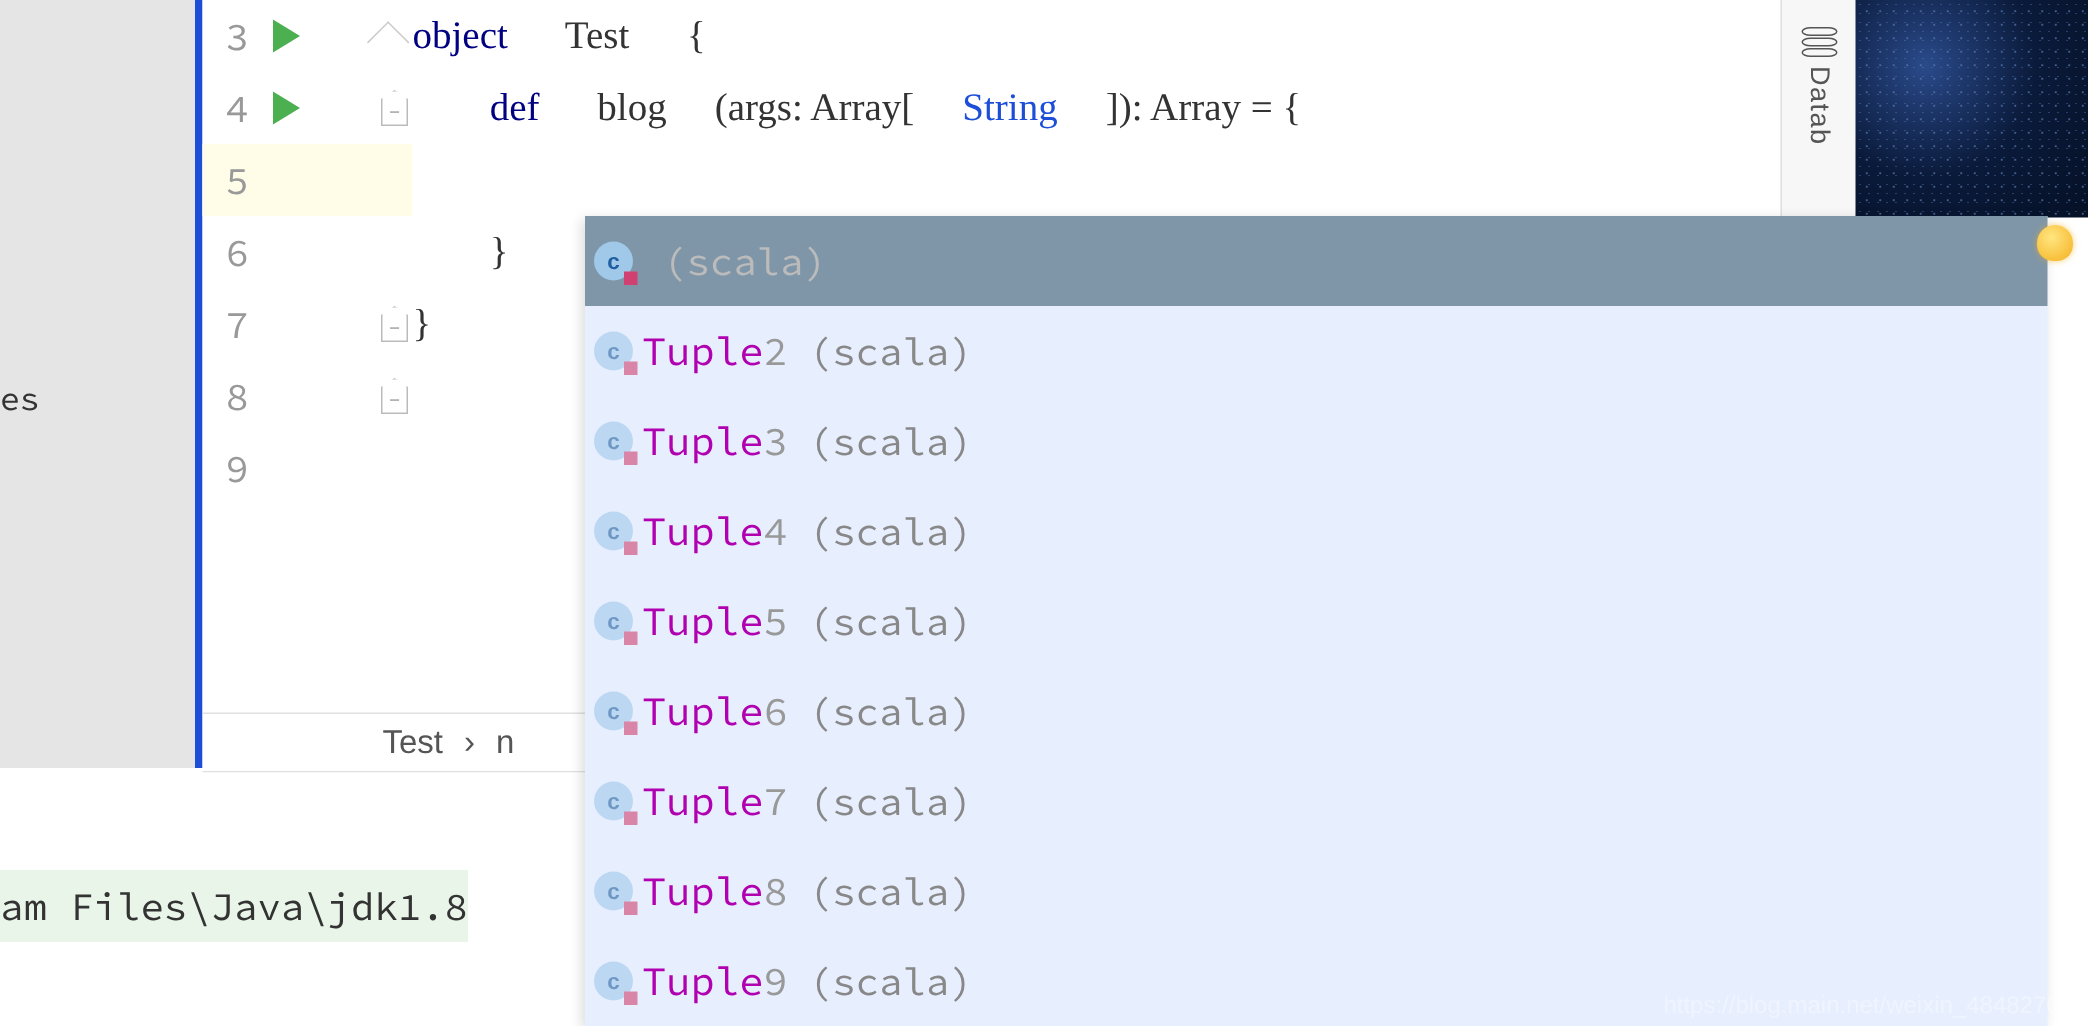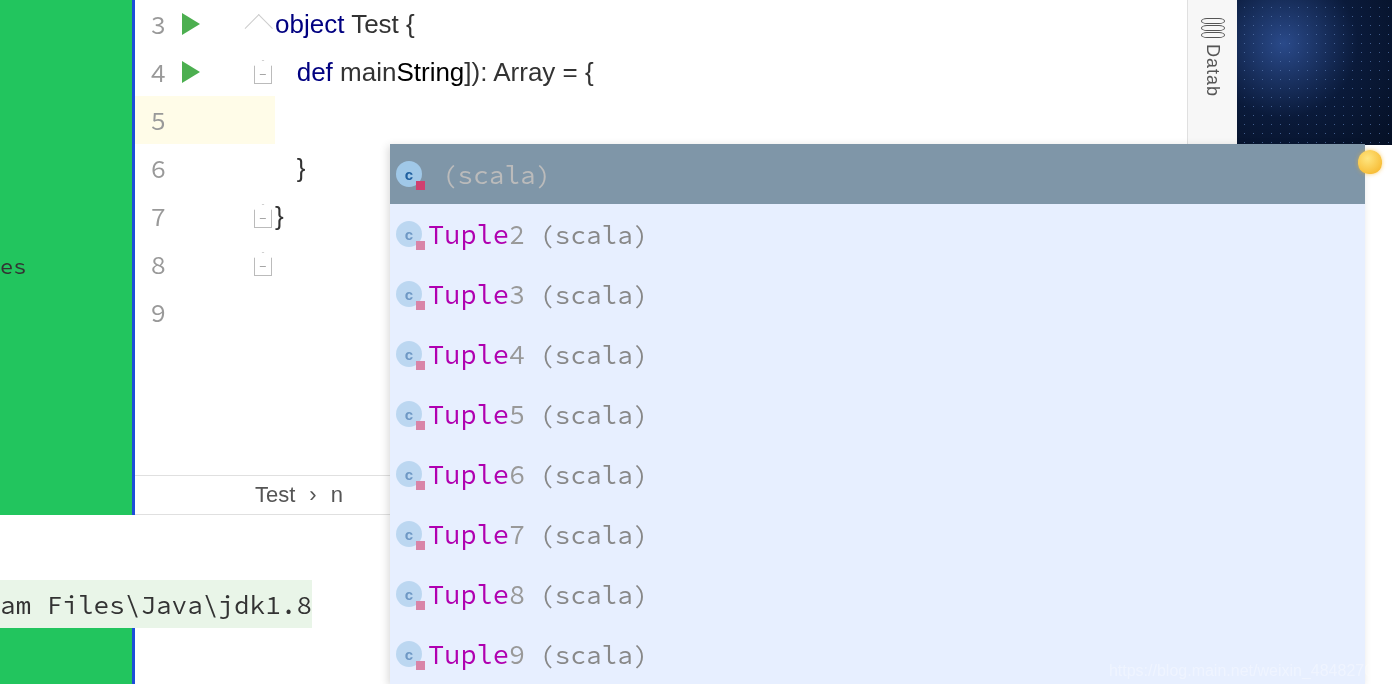--- a/index.html
+++ b/index.html
@@ -1,34 +1,34 @@
 <!DOCTYPE html>
 <html><head>
 <meta charset="utf-8">
 <style>
 * { margin: 0; padding: 0; box-sizing: border-box; }
 body { font-family: "Source Code Pro", Consolas, monospace; font-size: 26px; background: #fff; overflow: hidden; width: 1392px; height: 684px; position: relative; }
 
-.left-panel { position: absolute; left: 0; top: 0; width: 135px; height: 684px; background: #22c55e; border-right: 3px solid #1d4ed8; }
+.left-panel { position: absolute; left: 0; top: 0; width: 135px; height: 512px; background: #e5e5e5; border-right: 5px solid #1d4ed8; }
 .left-panel .es-text { position: absolute; left: 0; top: 252px; font-size: 22px; color: #333; }
 
 .gutter { position: absolute; left: 135px; top: 0; width: 140px; height: 475px; background: #fff; }
 .gutter-row { height: 48px; display: flex; align-items: center; position: relative; }
 .gutter-row.highlighted { background: #fffce8; }
 .line-num { width: 35px; text-align: right; color: #999; font-family: inherit; font-size: 26px; padding-right: 4px; }
 .run-icon { width: 0; height: 0; border-left: 18px solid #4caf50; border-top: 11px solid transparent; border-bottom: 11px solid transparent; margin-left: 12px; }
 .fold-col { position: absolute; right: 0; width: 24px; display: flex; align-items: center; justify-content: center; }
 .fold-minus { width: 18px; height: 24px; border: 1px solid #bbb; background: #fff; display: flex; align-items: center; justify-content: center; font-size: 14px; color: #999; line-height: 1; clip-path: polygon(0 25%, 50% 0, 100% 25%, 100% 100%, 0 100%); padding-top: 4px; }
 .fold-plain { width: 20px; height: 20px; border-top: 1px solid #ccc; border-left: 1px solid #ccc; transform: rotate(45deg) translateY(6px); background:#fff; }
 
 .editor { position: absolute; left: 275px; top: 0; width: 912px; height: 475px; background: #fff; }
-.code-row { height: 48px; display: flex; align-items: center; white-space: pre; font-family: Liberation Sans, sans-serif; }
+.code-row { height: 48px; display: flex; align-items: center; white-space: pre; font-family: Liberation Serif, serif; gap: 32px; }
 .code-row.highlighted { background: #fffce8; }
 .kw-blue { color: #000080; }
-.str-teal { color: #000000; }
+.str-teal { color: #1d4ed8; }
 .plain { color: #333; }
 .cursor { display: inline-block; width: 4px; height: 36px; background: #000; vertical-align: middle; margin-left: 2px; }
 
 .right-bar { position: absolute; left: 1187px; top: 0; width: 50px; height: 145px; border-left: 1px solid #e0e0e0; background: #f7f7f7; display: flex; flex-direction: column; align-items: center; padding-top: 6px; }
 .db-icon { width: 24px; height: 22px; display: flex; flex-direction: column; gap: 1px; margin-top: 12px; margin-bottom: 2px; }
 .db-icon .disk { height: 6px; border: 1px solid #555; border-radius: 50%/100%; }
 .vtext { writing-mode: vertical-rl; font-family: sans-serif; font-size: 18px; color: #555; margin-top: 2px; letter-spacing: 1px; }
 
 .thumb { position: absolute; left: 1237px; top: 0; width: 155px; height: 145px; background: radial-gradient(circle at 30% 30%, #2a4a8a, #0a1a3a 50%, #051025 100%); }
 .thumb .noise { position:absolute; inset:0; background-image: radial-gradient(#6a8ac0 0.5px, transparent 0.5px), radial-gradient(#5a7ab0 0.5px, transparent 0.5px); background-size: 6px 6px, 9px 9px; background-position: 0 0, 3px 3px; opacity: 0.7; }
@@ -100,21 +100,21 @@
         <span class="fold-minus">−</span>
       </span>
   </div>
   <div class="gutter-row">
     <span class="line-num">9</span>
   </div>
 </div>
 
 <div class="editor">
   <div class="code-row"><span class="kw-blue">object</span><span class="plain"> Test </span><span class="plain">{</span></div>
-  <div class="code-row"><span class="plain">   </span><span class="kw-blue">def</span><span class="plain"> main</span><span class="str-teal">String</span><span class="plain">]): Array = {</span></div>
+  <div class="code-row"><span class="plain">   </span><span class="kw-blue">def</span><span class="plain"> blog</span><span class="plain">(args: Array[</span><span class="str-teal">String</span><span class="plain">]): Array = {</span></div>
   <div class="code-row"></div>
   <div class="code-row"><span class="plain">   </span><span class="plain">}</span></div>
   <div class="code-row"><span class="plain">}</span></div>
   <div class="code-row"></div>
 </div>
 
 <div class="right-bar">
   <div class="db-icon">
     <div class="disk"></div>
       <div class="disk"></div>

